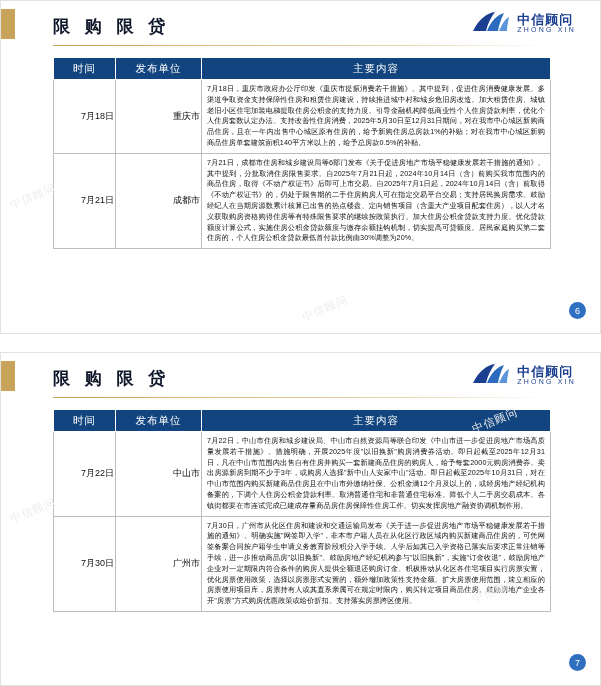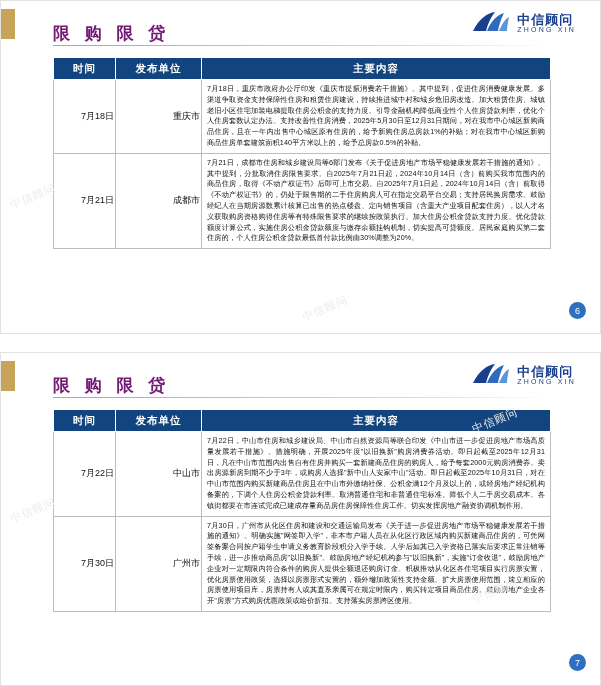--- a/index.html
+++ b/index.html
@@ -35,22 +35,21 @@
     left: 0; top: 8px;
     width: 14px; height: 30px;
     background: #c8a35a;
   }
   .slide-title {
     position: absolute;
     left: 52px; top: 14px;
     font-size: 17px;
     font-weight: bold;
     letter-spacing: 5px;
-    color: #701a75;
-    margin-top: 7px;
+    color: #0f172a;
   }
   .title-underline {
     position: absolute;
     left: 52px; top: 44px;
     width: 497px;
     height: 1px;
     background: linear-gradient(to right, #c8a35a 0%, #e8d6ae 70%, #ffffff 100%);
   }
   .logo {
     position: absolute;
@@ -86,21 +85,21 @@
     left: 52px;
     top: 56px;
     width: 497px;
     border-collapse: collapse;
     table-layout: fixed;
   }
   .tbl th {
     background: #12447f;
     color: #ffffff;
     font-size: 10.5px;
-    font-weight: bold;
+    font-weight: normal;
     letter-spacing: 1px;
     height: 22px;
     border: 1px solid #ffffff;
   }
   .tbl td {
     border: 1px solid #bdbdbd;
     vertical-align: middle;
     font-size: 7.2px;
     color: #111111;
     line-height: 1.5;

